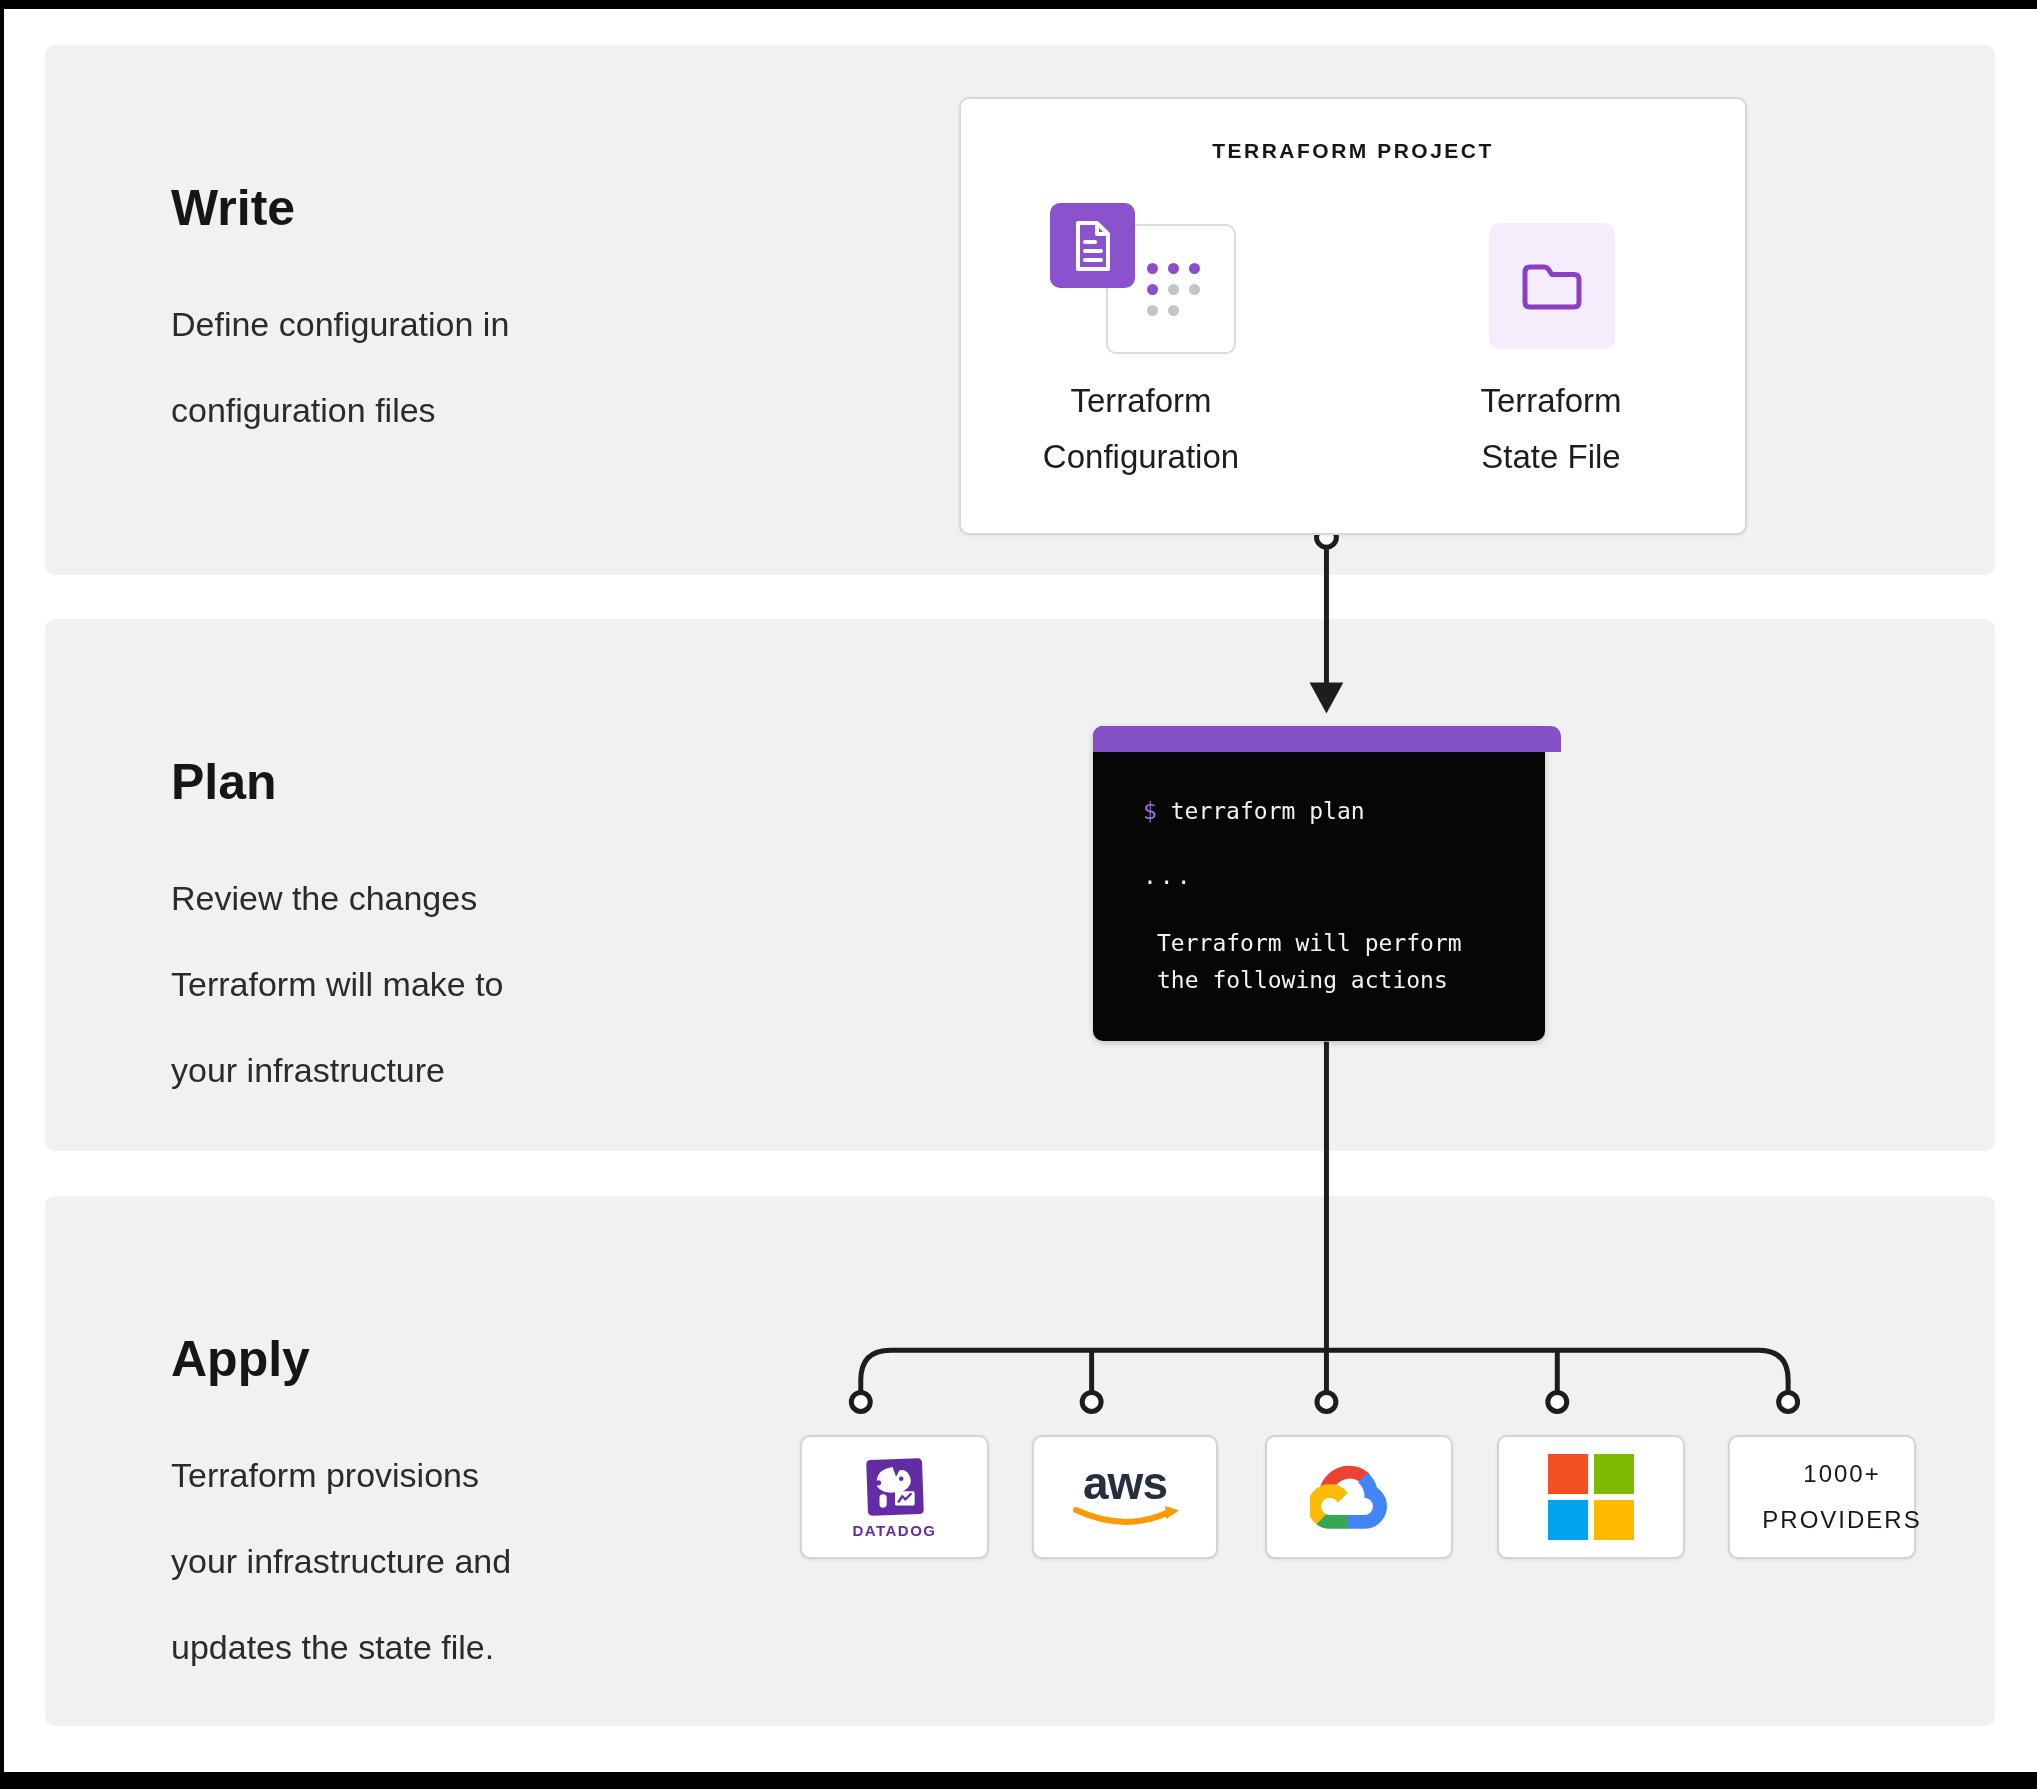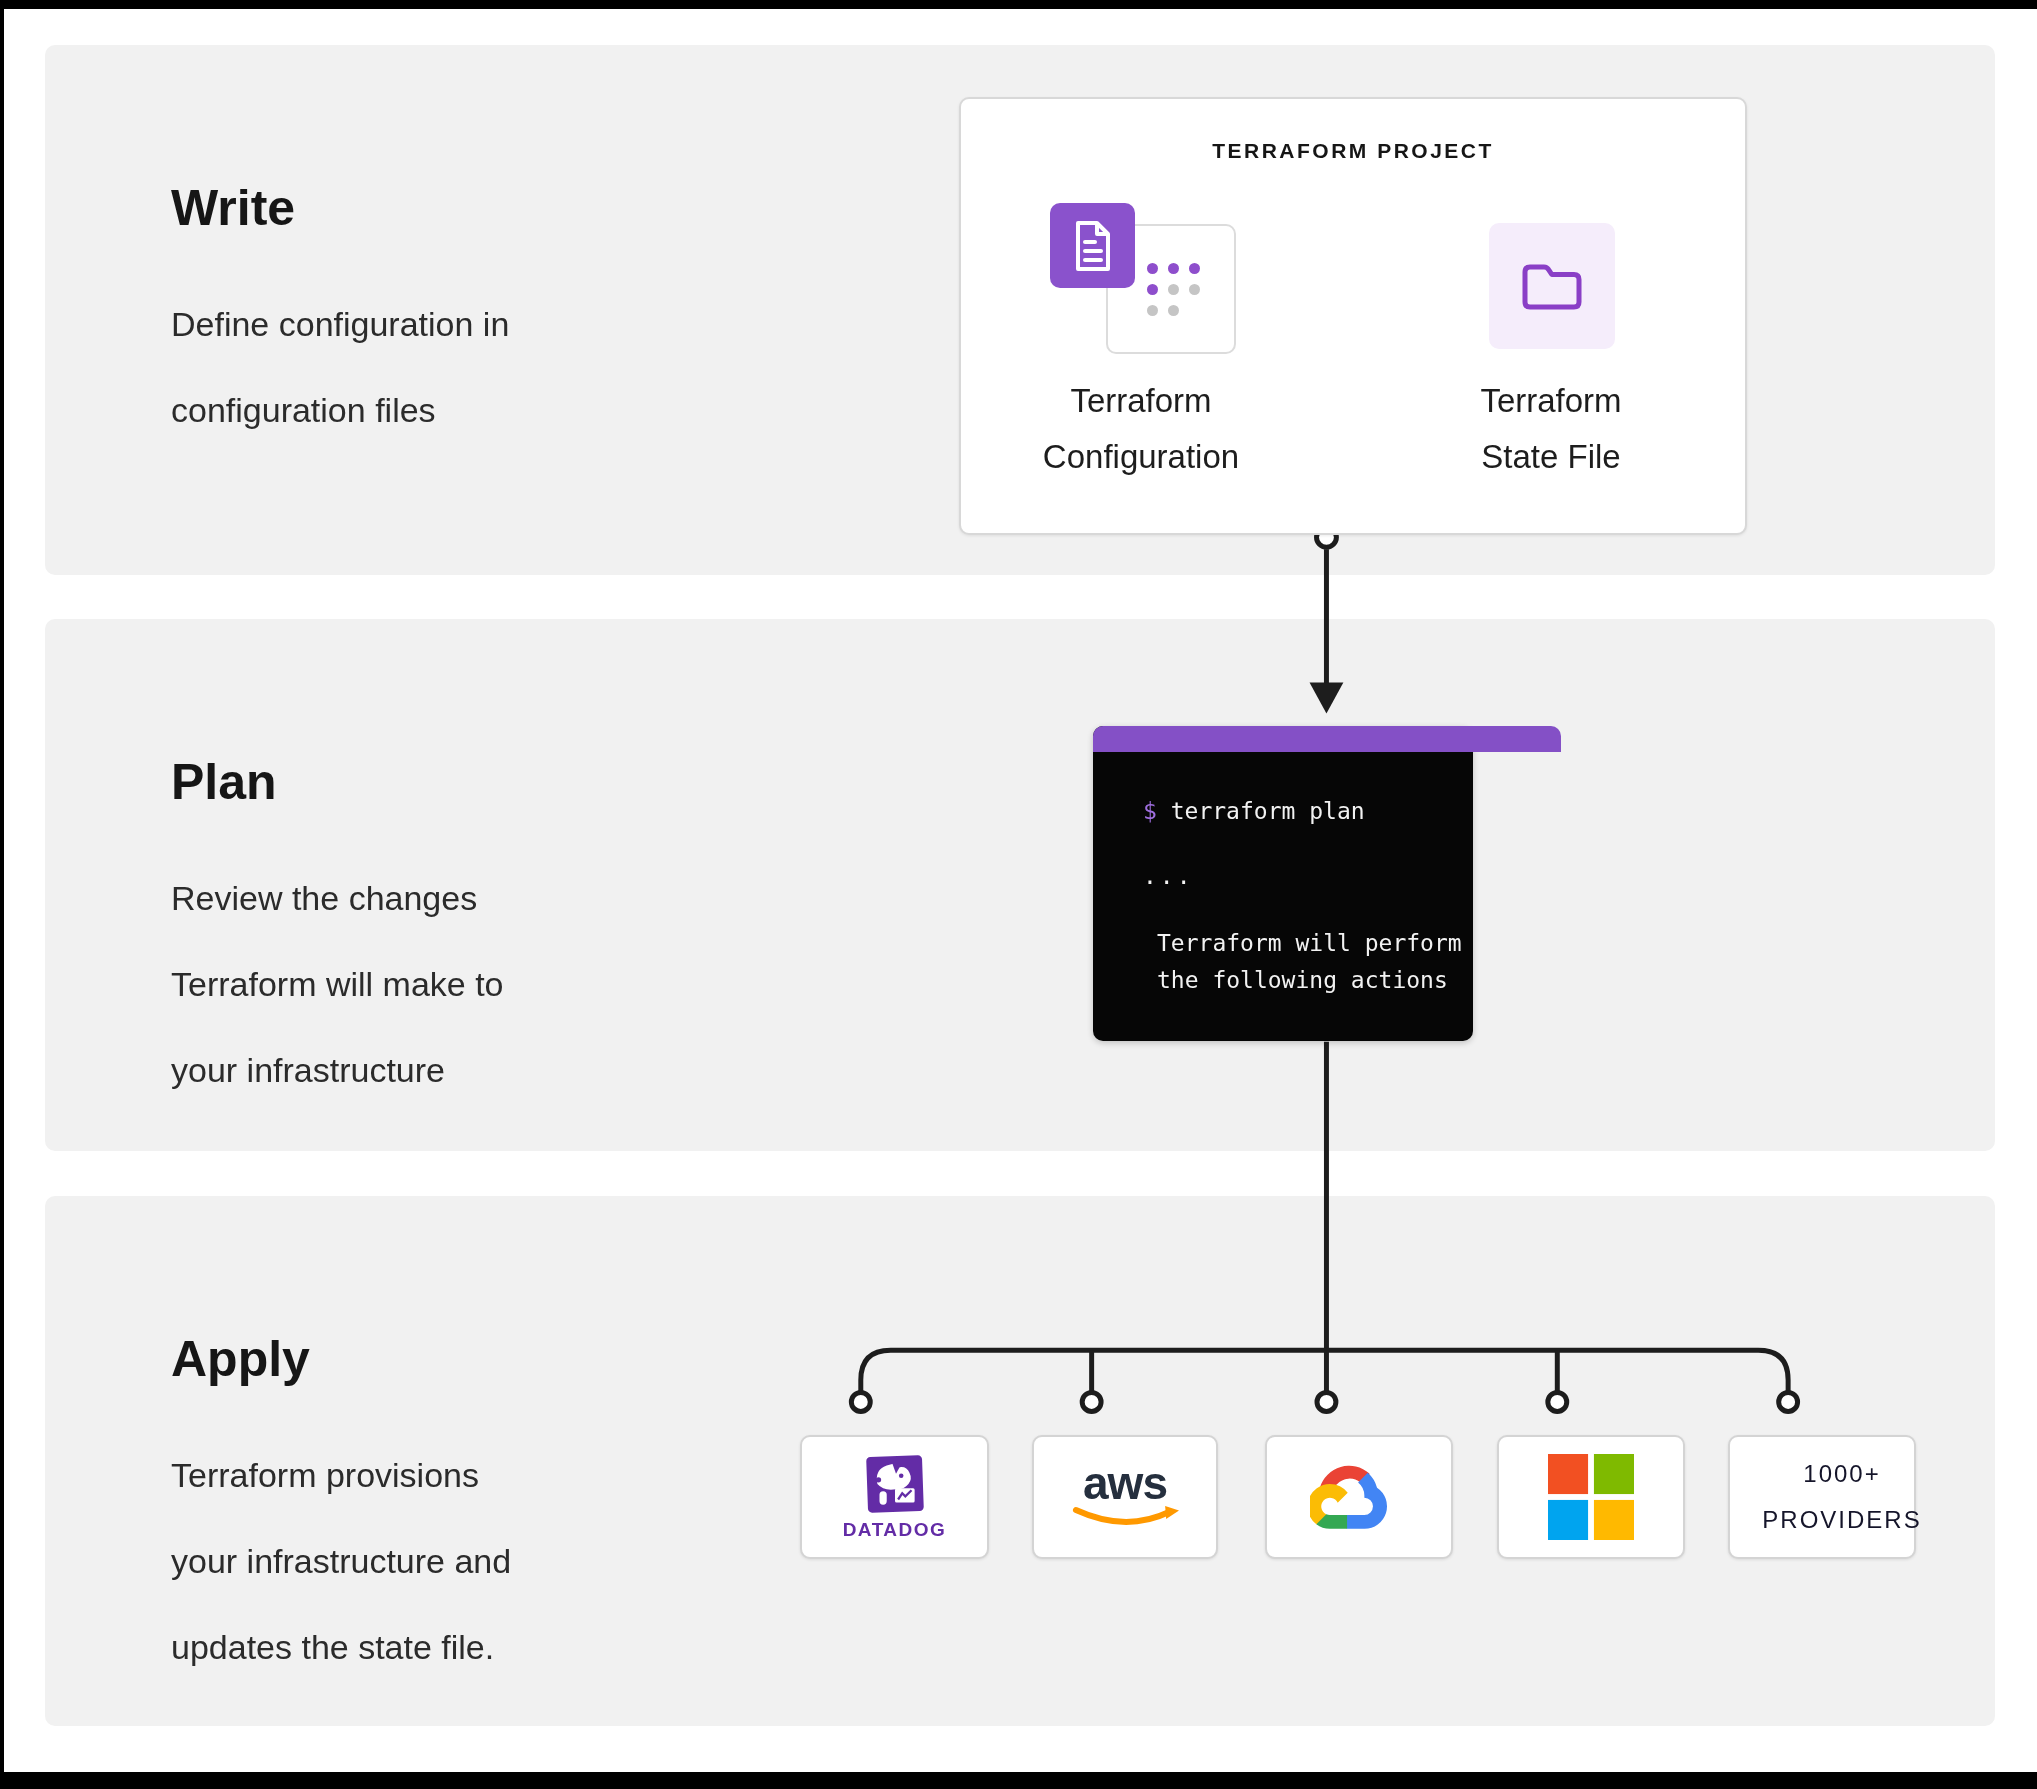--- a/index.html
+++ b/index.html
@@ -35,21 +35,21 @@
   #doc-square{left:89px;top:104px;width:85px;height:85px;background:#8a52cc;border-radius:10px;
               display:flex;align-items:center;justify-content:center;}
   #folder-square{left:528px;top:124px;width:126px;height:126px;background:#f5edfb;border-radius:10px;
                  display:flex;align-items:center;justify-content:center;}
   .icon-label{top:274px;width:398px;text-align:center;font-size:33px;font-weight:400;color:#1d1d1d;
               line-height:56px;white-space:pre-line;}
   #config-label{left:-19px;}
   #state-label{left:391px;}
 
   
-  #terminal{left:1093px;top:726px;width:380px;height:315px;background:#060606;border-radius:10px;
+  #terminal{left:1093px;top:726px;width:452px;height:315px;background:#060606;border-radius:10px;
             box-shadow:0 2px 6px rgba(0,0,0,.2);}
   #terminal-titlebar{left:0;top:0;width:468px;height:26px;background:#8450c6;border-radius:10px 10px 0 0;}
   .term-text{font-family:"DejaVu Sans Mono",monospace;font-size:23px;color:#f2f2f2;}
   #terminal-cmd{left:50px;top:72px;}
   #terminal-cmd .prompt{color:#9e6ede;}
   #terminal-ellipsis{left:50px;top:137px;letter-spacing:3px;}
   #terminal-output{left:64px;top:199px;line-height:37px;white-space:pre-line;}
 
   
   #connectors{left:0;top:0;width:2038px;height:1789px;pointer-events:none;}
@@ -57,21 +57,21 @@
   
   .provider-card{top:1435px;height:124px;background:#fff;border:2px solid #d4d4d4;border-radius:10px;
                  box-shadow:0 1px 3px rgba(0,0,0,.09);display:flex;align-items:center;justify-content:center;
                  flex-direction:column;box-sizing:border-box;margin-left:34px;}
   #card-datadog{left:766px;width:189px;}
   #card-aws{left:998px;width:186px;}
   #card-gcloud{left:1231px;width:188px;}
   #card-microsoft{left:1463px;width:188px;}
   #card-more{left:1694px;width:188px;padding-left:40px;}
 
-  .dd-word{font-size:19px;font-weight:700;letter-spacing:1.5px;color:#632ca6;margin-top:4px;}
+  .dd-word{font-size:15px;font-weight:700;letter-spacing:1.5px;color:#632ca6;margin-top:4px;}
   .aws-word{font-size:46px;font-weight:700;color:#252f3e;line-height:40px;letter-spacing:-1px;}
   .more-label{font-size:24px;font-weight:500;letter-spacing:2px;color:#15152a;line-height:46px;
               text-align:center;white-space:pre-line;}
 </style>
 </head>
 <body>
 
 <div id="stage">
 
   <div class="abs panel" id="panel-write">

